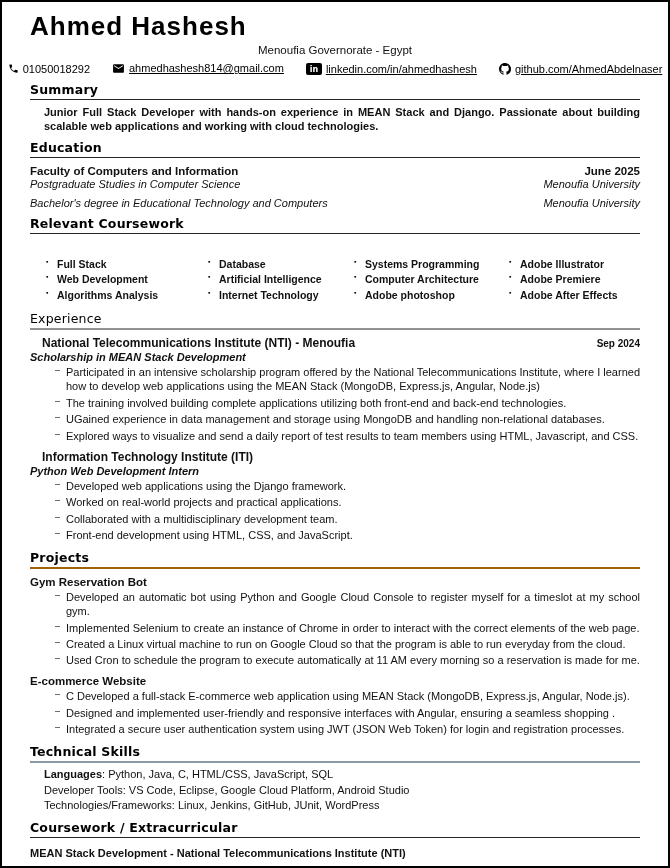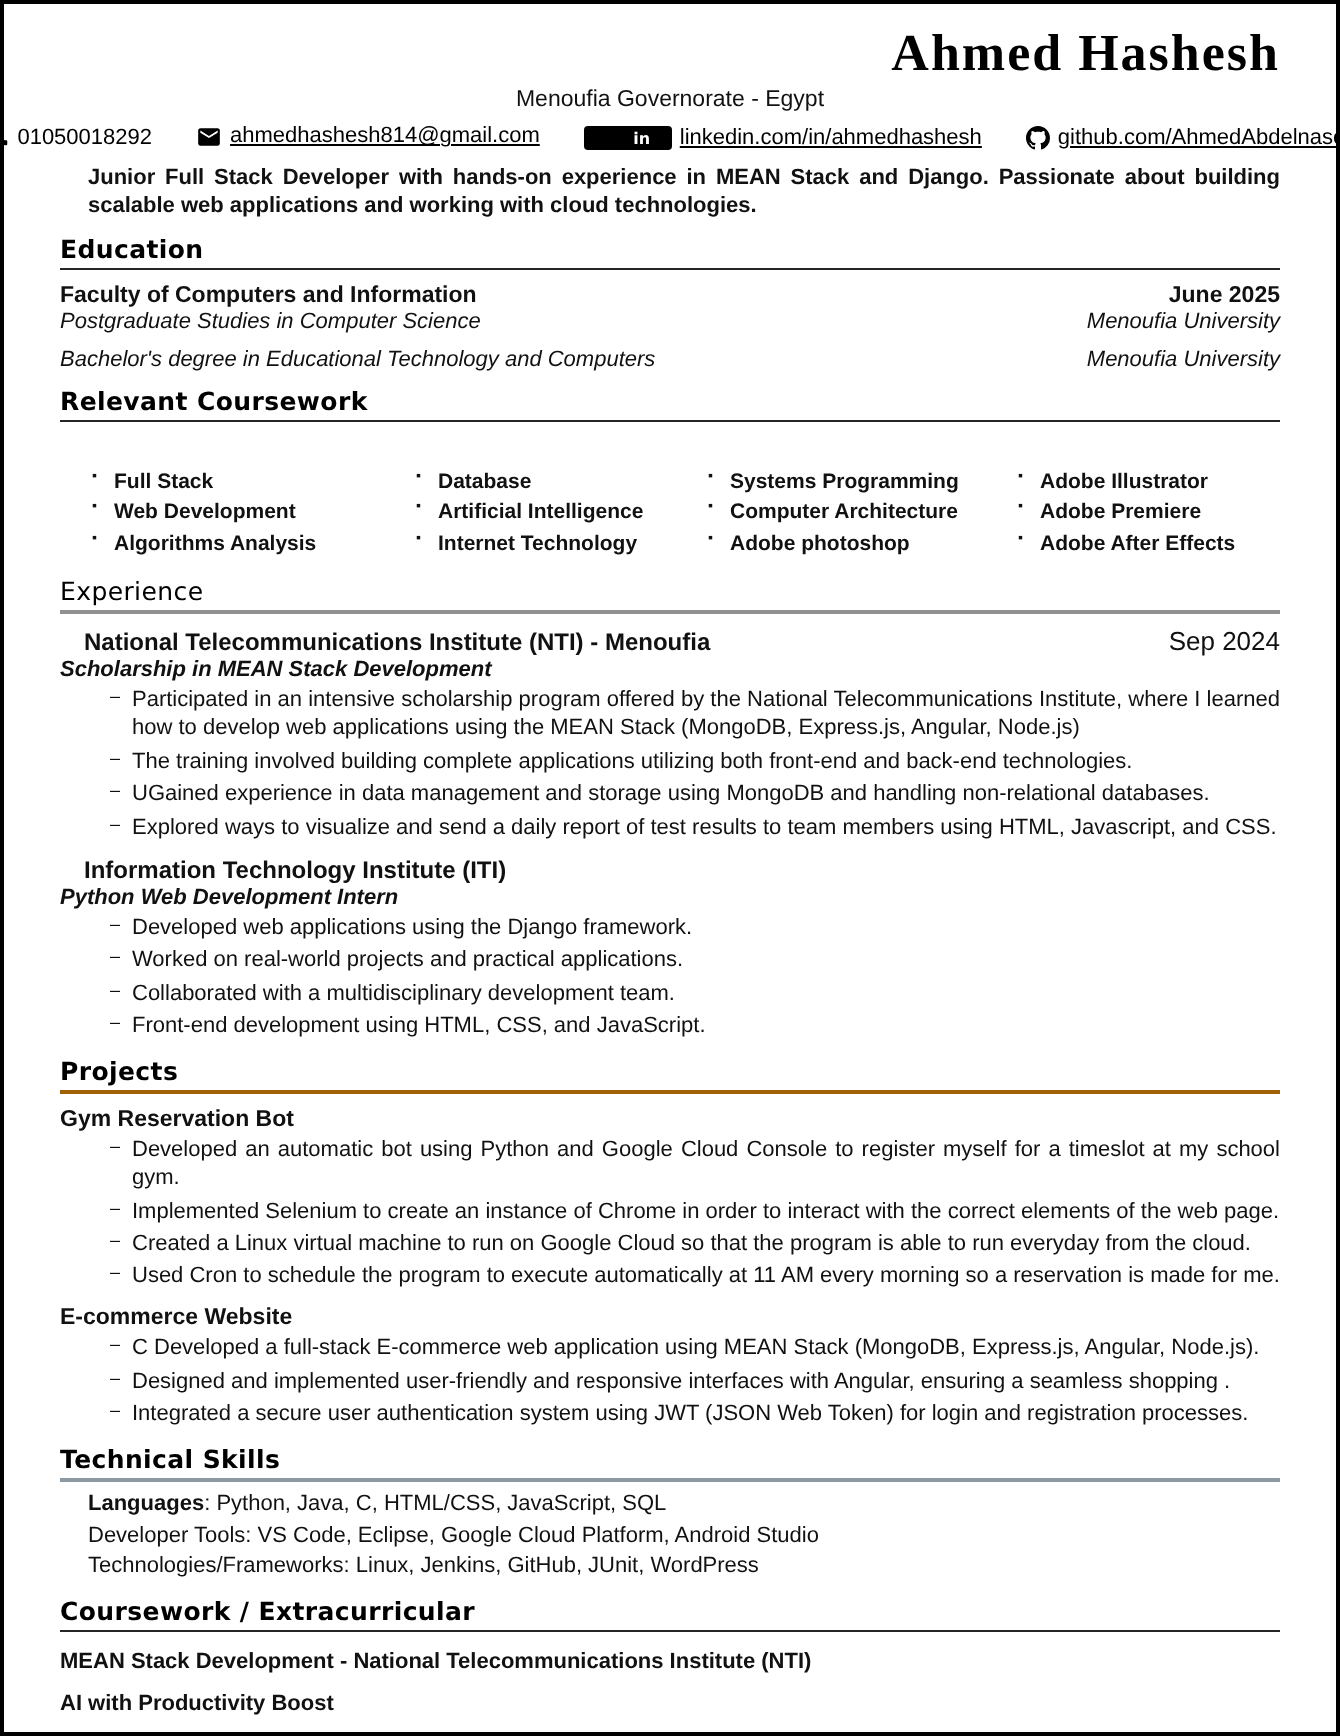--- a/index.html
+++ b/index.html
@@ -4,37 +4,37 @@
 <style>
   html,body { margin:0; padding:0; background:#ffffff; }
   .page {
     width:670px; height:868px; box-sizing:border-box;
     border:2px solid #000; background:#fff; overflow:hidden;
     padding:10px 28px 0 28px;
     font-family:"Liberation Sans", sans-serif; color:#111;
   }
   
   .name {
-    margin:0; text-align:right;
-    font-family:Liberation Serif, serif;
+    margin:0; text-align:left;
+    font-family:Liberation Sans, sans-serif;
     font-size:26px; font-weight:bold; letter-spacing:1px; line-height:1.15; color:#000;
   }
   .location { text-align:center; font-size:11.5px; margin-top:2px; color:#111; }
   .contacts {
     display:flex; justify-content:center; align-items:flex-end;
     gap:22px; margin-top:6px; font-size:11px;
   }
   .contact { display:flex; align-items:center; gap:4px; color:#000; text-decoration:none; cursor:pointer; }
   .contact .txt.u { text-decoration:underline; }
   .cicon { display:inline-flex; align-items:center; justify-content:center; }
   .cicon svg { display:block; }
   .li-badge {
-    width:30px; height:12px; background:#000; color:#fff; border-radius:2px;
+    width:16px; height:12px; background:#000; color:#fff; border-radius:2px;
     font-size:8px; font-weight:bold; display:inline-flex; align-items:flex-end; justify-content:center;
-    line-height:1.1; font-family:"DejaVu Sans", sans-serif;padding-left:14px;
+    line-height:1.1; font-family:"DejaVu Sans", sans-serif;
   }
   
   .section { margin-top:7px; }
   .stitle {
     font-family:"DejaVu Sans", sans-serif; font-size:12.5px; font-weight:bold;
     padding-bottom:2px; border-bottom:1.5px solid #262626; color:#000; letter-spacing:.2px;
   }
   .stitle.light { font-weight:normal; border-bottom:2.5px solid #919191; }
   .stitle.gray-rule { border-bottom:2.5px solid #8c99a2; }
   .stitle.mid-rule { border-bottom:2px solid #a16207; }
@@ -54,21 +54,21 @@
     margin:24px 0 0 16px;
   }
   .cw-item {
     font-size:10.5px; font-weight:bold; line-height:1.28; margin-bottom:2px;
     position:relative; padding-left:11px;
   }
   .cw-item::before { content:"▪"; position:absolute; left:0; top:0; font-size:7px; }
   
   .xp-item { margin-top:6px; }
   .xp-org  { font-weight:bold; font-size:12px;padding-left:12px; }
-  .xp-date { font-weight:normal; font-size:13px; white-space:nowrap; }
+  .xp-date { font-weight:bold; font-size:10px; white-space:nowrap; }
   .xp-role { font-weight:bold; font-style:italic; font-size:11px; margin-top:1px; }
   .bullets { margin:3px 0 0 24px; }
   .bullet {
     position:relative; padding-left:12px; font-size:11px; line-height:1.27;
     text-align:justify; margin-bottom:2.5px;
   }
   .bullet::before { content:"–"; position:absolute; left:1px; top:-1px; font-size:9px; }
   .proj-name { font-weight:bold; font-size:11.5px; margin-top:7px; }
   
   .skill-lines { margin:4px 0 0 14px; }
@@ -111,20 +111,21 @@
           <svg width="12" height="12" viewBox="0 0 24 24">
               <path fill="#000" d="M12 0C5.37 0 0 5.37 0 12c0 5.31 3.435 9.795 8.205 11.385.6.105.825-.255.825-.57 0-.285-.015-1.23-.015-2.235-3.015.555-3.795-.735-4.035-1.41-.135-.345-.72-1.41-1.23-1.695-.42-.225-1.02-.78-.015-.795.945-.015 1.62.87 1.845 1.23 1.08 1.815 2.805 1.305 3.495.99.105-.78.42-1.305.765-1.605-2.67-.3-5.46-1.335-5.46-5.925 0-1.305.465-2.385 1.23-3.225-.12-.3-.54-1.53.12-3.18 0 0 1.005-.315 3.3 1.23.96-.27 1.98-.405 3-.405s2.04.135 3 .405c2.295-1.56 3.3-1.23 3.3-1.23.66 1.65.24 2.88.12 3.18.765.84 1.23 1.905 1.23 3.225 0 4.605-2.805 5.625-5.475 5.925.435.375.81 1.095.81 2.22 0 1.605-.015 2.895-.015 3.3 0 .315.225.69.825.57A12.02 12.02 0 0 0 24 12c0-6.63-5.37-12-12-12z"></path>
             </svg>
         </span>
         <span class="txt u">github.com/AhmedAbdelnaser</span>
       </a>
     </div>
   </div>
 
   <div class="section">
+    <div class="stitle">Summary</div>
     <p class="summary-text">Junior Full Stack Developer with hands-on experience in MEAN Stack and Django. Passionate about building scalable web applications and working with cloud technologies.</p>
   </div>
 
   <div class="section">
     <div class="stitle">Education</div>
     <div class="edu-item">
       <div class="row2">
         <span class="edu-title">Faculty of Computers and Information</span>
         <span class="edu-date">June 2025</span>
       </div>

